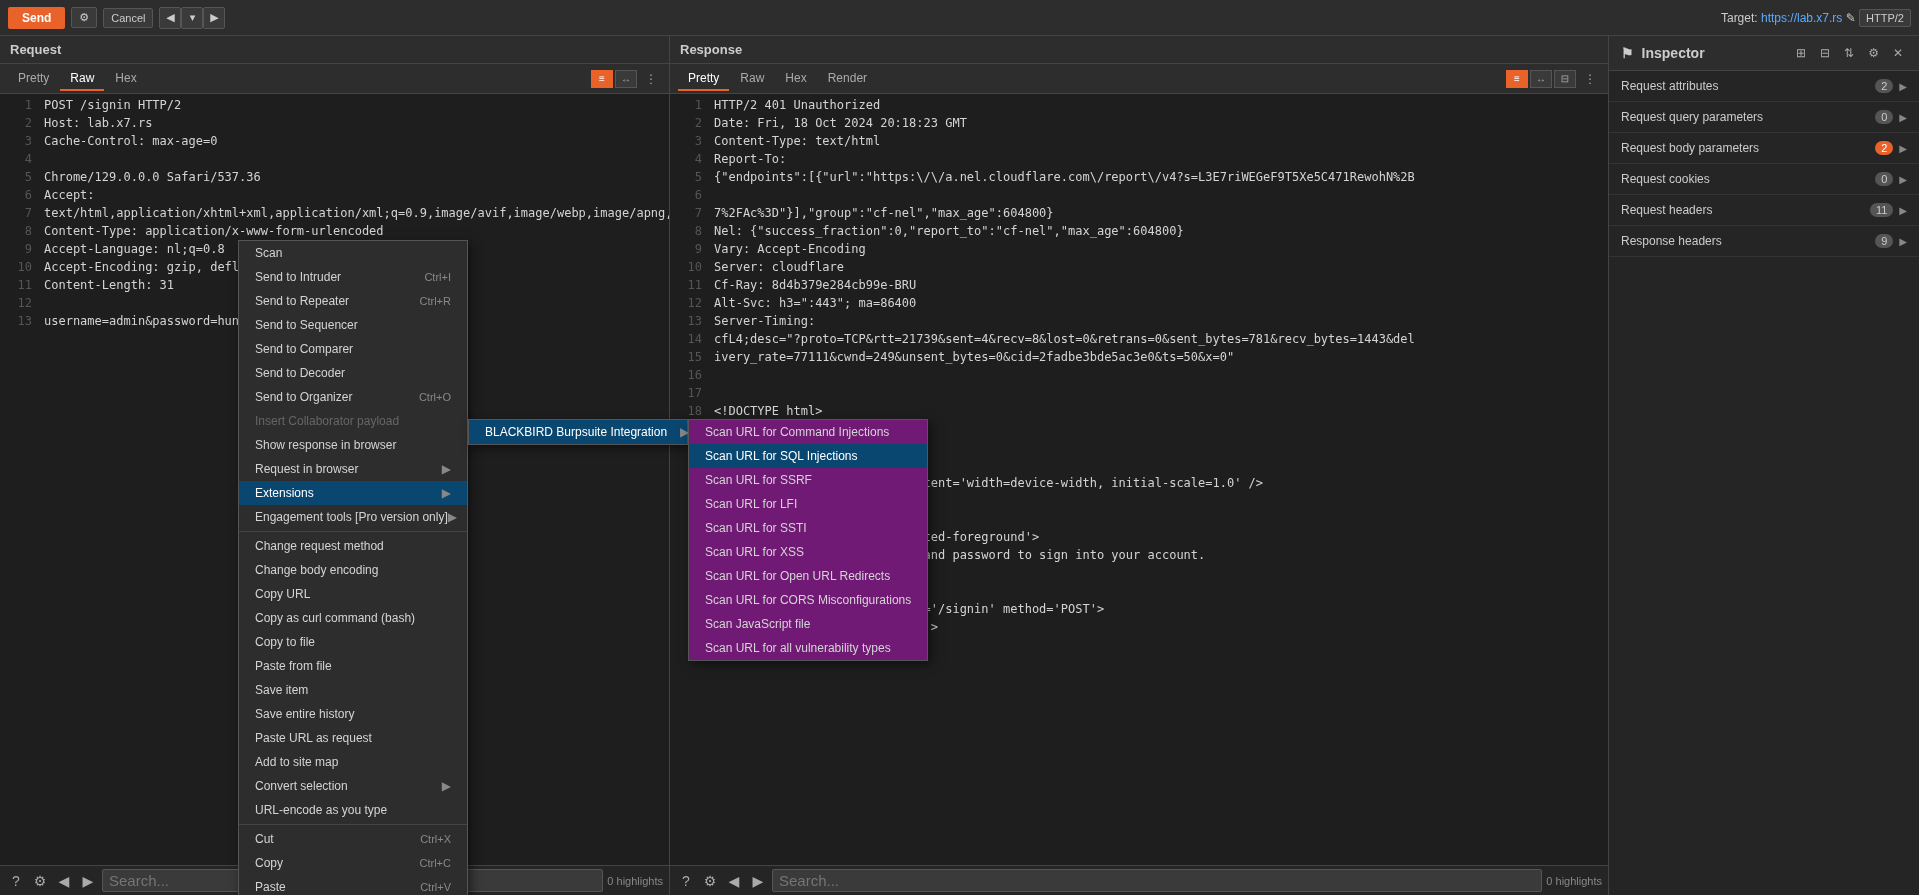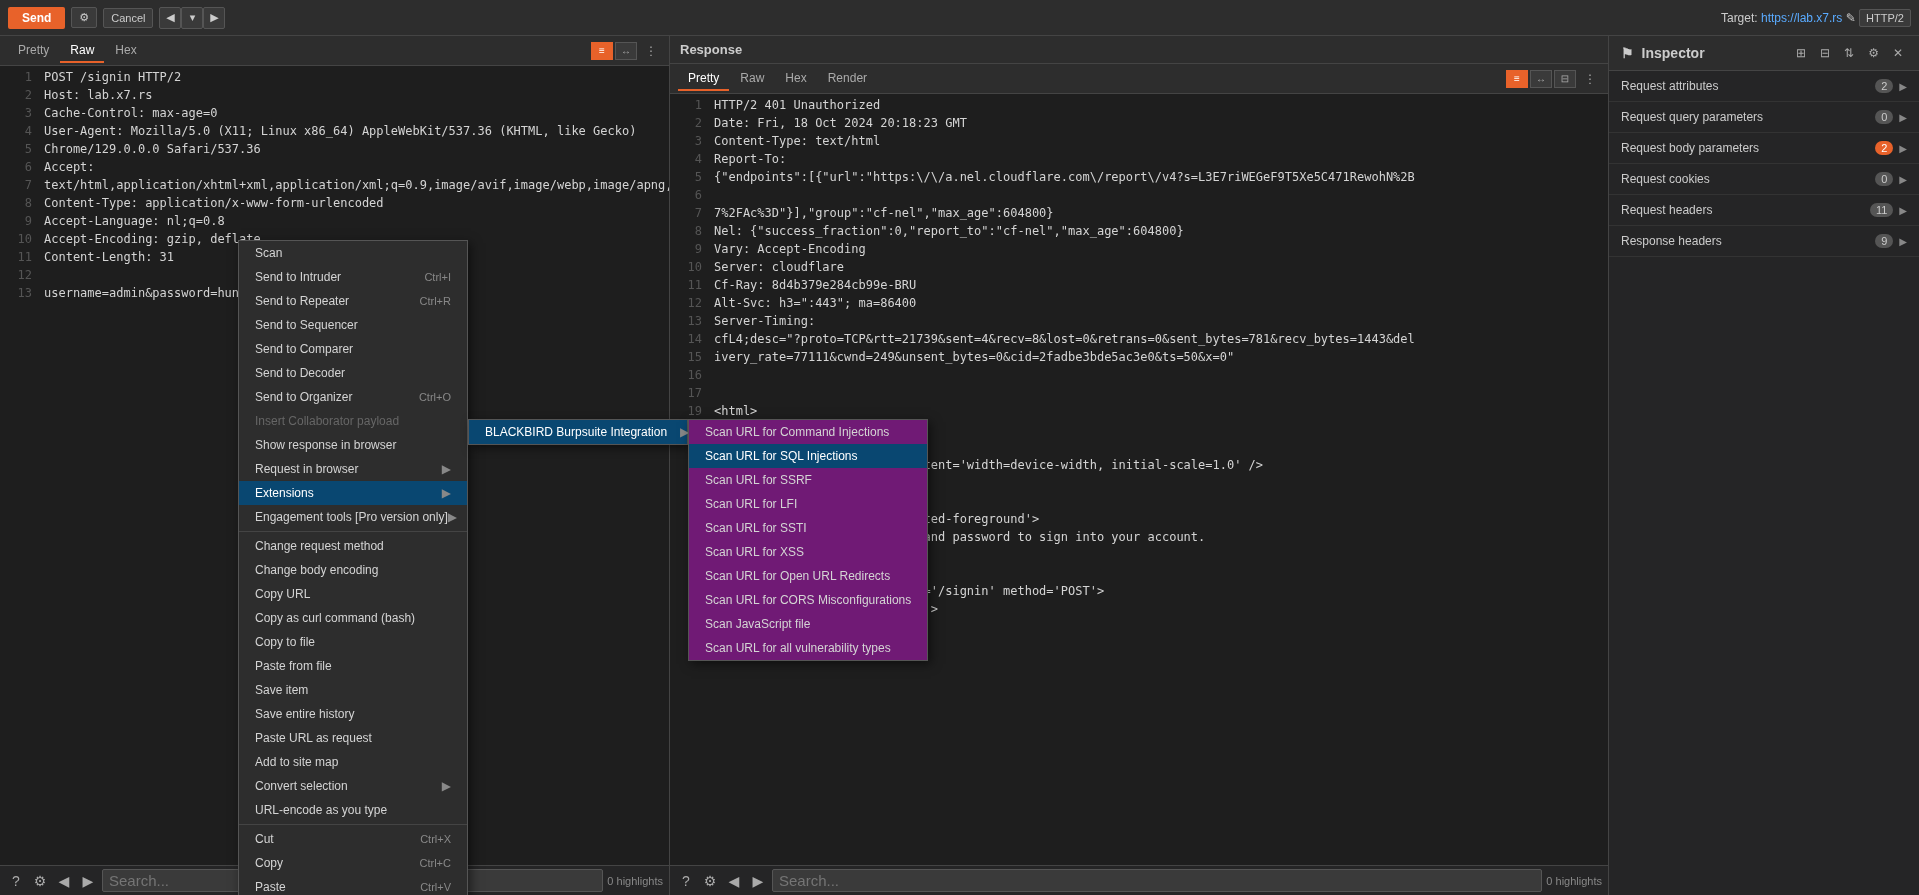--- a/index.html
+++ b/index.html
@@ -409,20 +409,23 @@
   <span class="target-label">
     <span>Target: </span><a class="target-link">https://lab.x7.rs</a>
     ✎
     <span class="http2-badge">HTTP/2</span>
   </span>
 </div>
 
 <div id="main">
 
   <div id="request-panel">
+    <div class="panel-header">
+      <span>Request</span>
+    </div>
     <div class="tabs">
       <span class="tab">Pretty</span>
       <span class="tab active">Raw</span>
       <span class="tab">Hex</span>
       <div class="tabs-right">
         <div class="view-toggle">
           <button class="view-btn active">≡</button>
           <button class="view-btn">↔</button>
         </div>
         <button class="tab-icon-btn">⋮</button>
@@ -437,21 +440,20 @@
         <div class="code-line">
           <span class="line-num">2</span>
           <span class="line-content">Host: lab.x7.rs</span>
         </div>
         <div class="code-line">
           <span class="line-num">3</span>
           <span class="line-content">Cache-Control: max-age=0</span>
         </div>
         <div class="code-line">
           <span class="line-num">4</span>
-          <span class="line-content">User-Agent: Mozilla/5.0 (X11; Linux x86_64) AppleWebKit/537.36 (KHTML, like Gecko)</span>
         </div>
         <div class="code-line">
           <span class="line-num">5</span>
           <span class="line-content">Chrome/129.0.0.0 Safari/537.36</span>
         </div>
         <div class="code-line">
           <span class="line-num">6</span>
           <span class="line-content">Accept:</span>
         </div>
         <div class="code-line">
@@ -571,20 +573,24 @@
           <span class="line-num">15</span>
           <span class="line-content">ivery_rate=77111&amp;cwnd=249&amp;unsent_bytes=0&amp;cid=2fadbe3bde5ac3e0&amp;ts=50&amp;x=0"</span>
         </div>
         <div class="code-line">
           <span class="line-num">16</span>
           <span class="line-content"></span>
         </div>
         <div class="code-line">
           <span class="line-num">17</span>
           <span class="line-content"></span>
+        </div>
+        <div class="code-line">
+          <span class="line-num">18</span>
+          <span class="line-content">&lt;!DOCTYPE html&gt;</span>
         </div>
         <div class="code-line">
           <span class="line-num">19</span>
           <span class="line-content">&lt;html&gt;</span>
         </div>
         <div class="code-line">
           <span class="line-num">20</span>
           <span class="line-content">  &lt;head&gt;</span>
         </div>
         <div class="code-line">

